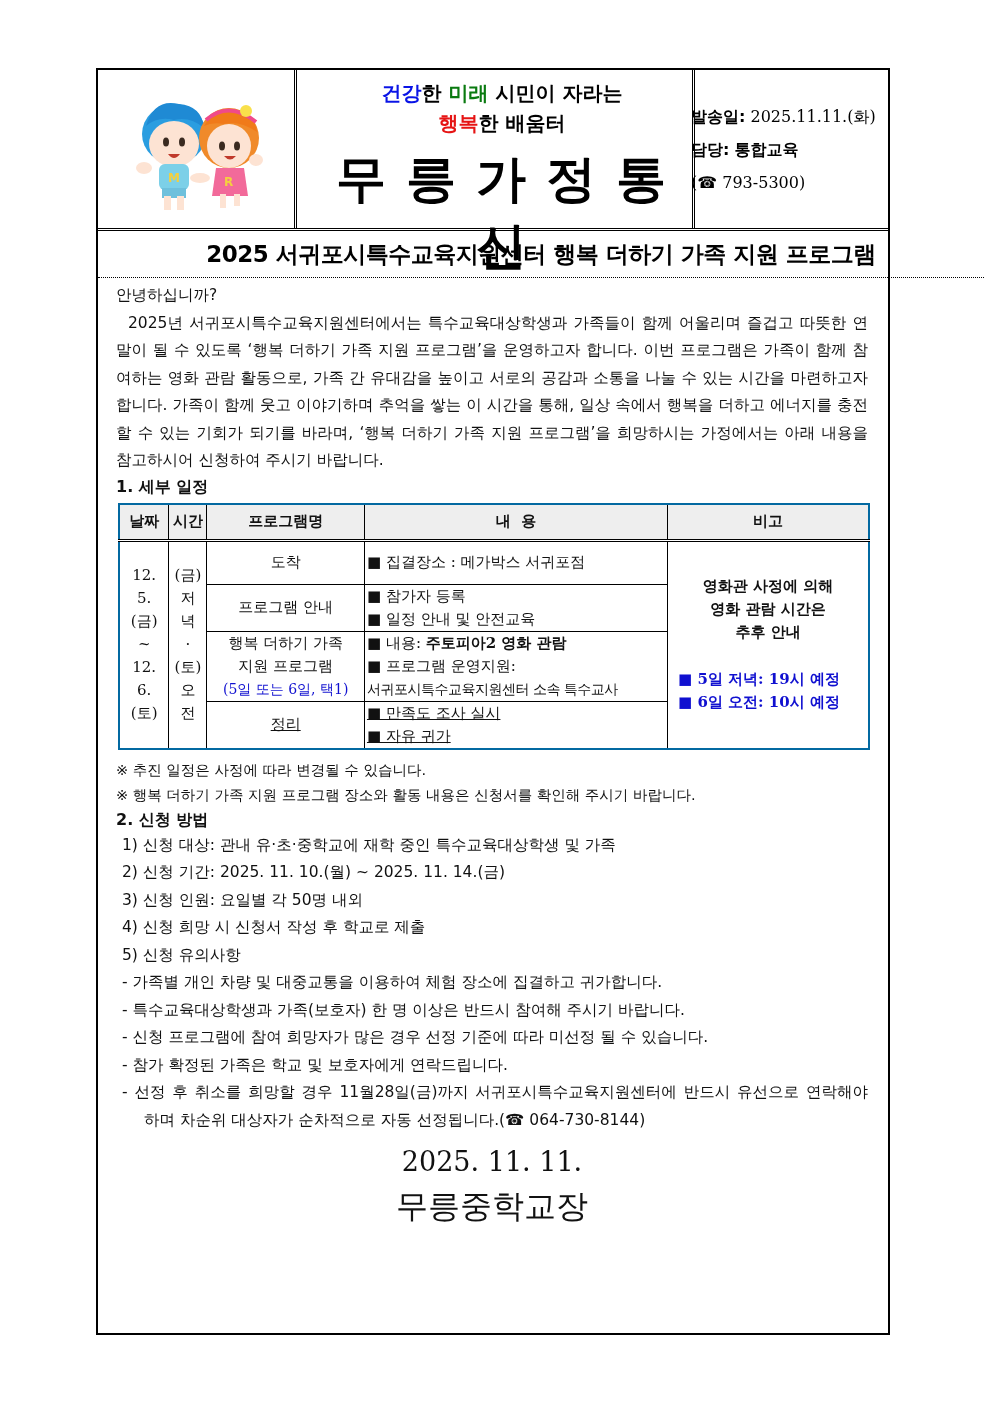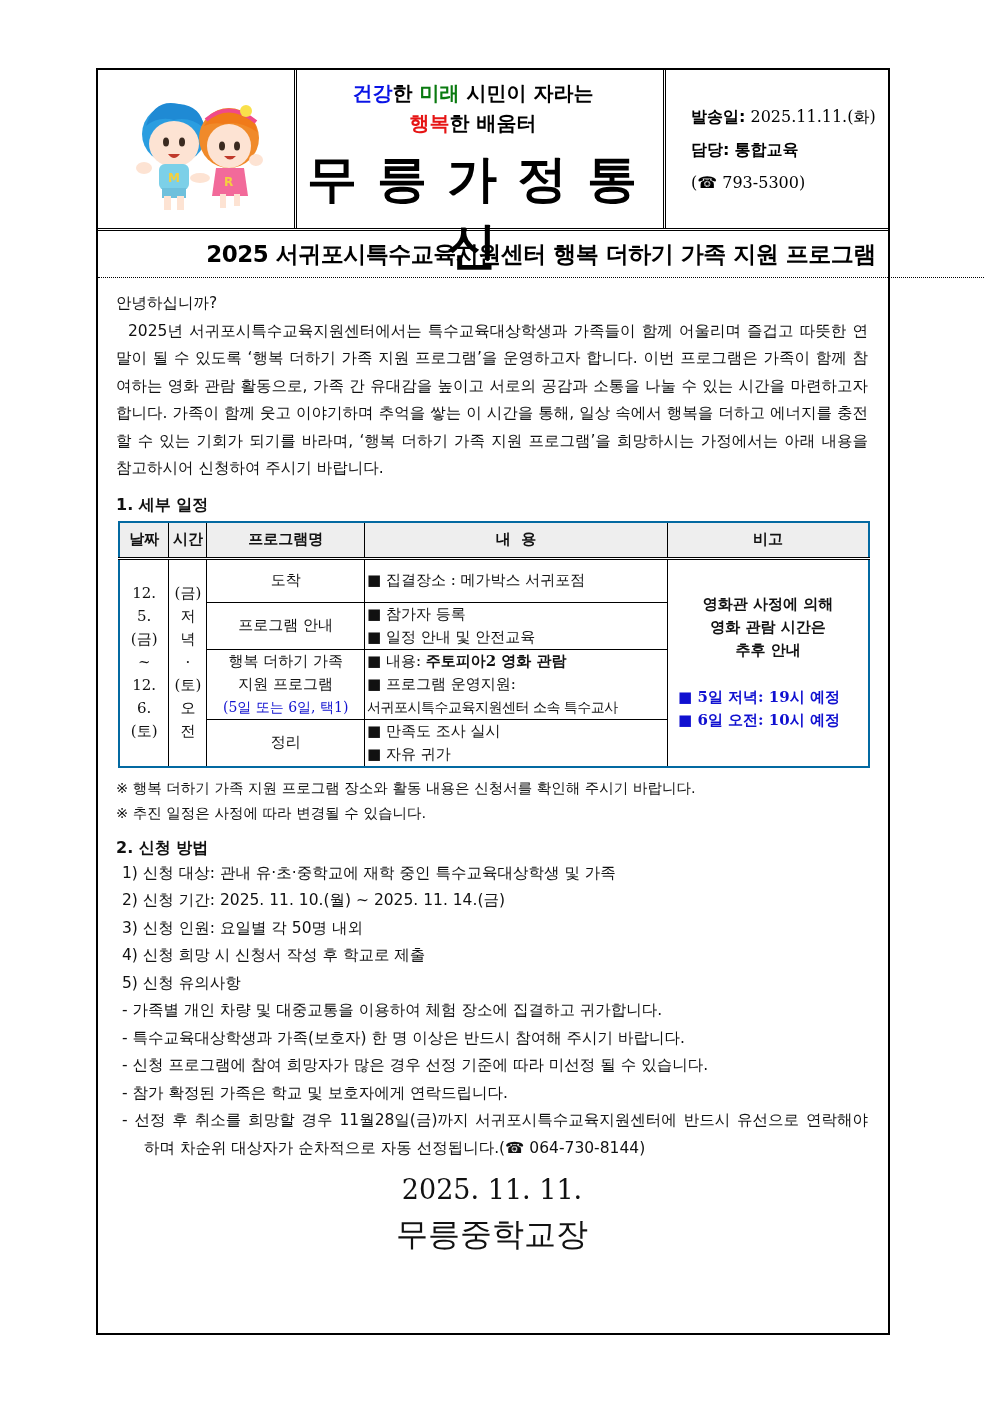--- a/index.html
+++ b/index.html
@@ -1,33 +1,33 @@
 <!DOCTYPE html>
 <html><head>
 <meta charset="utf-8">
 <style>
   html, body { margin:0; padding:0; background:#ffffff; }
   body { width:992px; height:1403px; position:relative; font-family:"DejaVu Sans", sans-serif; color:#000; }
   .page { position:absolute; left:96px; top:68px; width:794px; height:1267px; border:2px solid #000; box-sizing:border-box; }
   
   .hdr { position:absolute; left:0; top:0; width:790px; height:158px; border-bottom:3px double #000; }
   .logo-cell { position:absolute; left:0; top:0; width:196px; height:158px; border-right:3px double #000; }
-  .title-cell { position:absolute; left:185px; top:0; width:380px; height:158px; border-right:3px double #000; text-align:center; }
+  .title-cell { position:absolute; left:214px; top:0; width:380px; height:158px; border-right:3px double #000; text-align:center; }
   .info-cell { position:absolute; left:583px; top:0; width:230px; height:158px; }
   .slogan { font-family:"DejaVu Sans", sans-serif; font-weight:bold; font-size:20px; line-height:30px; margin-top:8px; }
   .slogan .blue{color:#0a14e6;} .slogan .green{color:#0a7a10;} .slogan .red{color:#e61414;}
   .big-title { font-family:Liberation Serif, serif; font-weight:bold; font-size:50px; letter-spacing:20px; margin-top:8px; padding-left:18px; }
   .info-line { font-family:"DejaVu Serif", serif; font-size:16px; line-height:33px; padding-left:10px; }
   .info-first { margin-top:30px; }
   .info-line b { font-family:"DejaVu Sans", sans-serif; font-weight:bold; }
   
   .main-title { position:absolute; left:0; top:161px; width:886px; height:46px; border-bottom:1px dotted #000; text-align:center; font-family:"DejaVu Sans", sans-serif; font-weight:bold; font-size:23px; line-height:46px; letter-spacing:-0.5px; }
-  .body { position:absolute; left:18px; top:220px; width:752px; font-family:"DejaVu Sans", sans-serif; font-size:15.5px; color:#111; }
+  .body { position:absolute; left:18px; top:212px; width:752px; font-family:"DejaVu Sans", sans-serif; font-size:15.5px; color:#111; }
   .para { line-height:27.5px; text-align:justify; text-align-last:left; }
-  .sec-title { font-weight:bold; font-size:16px; line-height:24px; margin-top:10px; }
+  .sec-title { font-weight:bold; font-size:16px; line-height:24px; margin-top:0; }
   table.sched { border-collapse:collapse; width:752px; margin-left:2px; margin-top:4px; border:2px solid #0369a1; font-size:15px; font-family:"DejaVu Serif", serif; }
   table.sched th { background:#eeeeee; font-weight:bold; font-family:"DejaVu Sans", sans-serif; font-size:15px; height:32px; border:1px solid #000; border-bottom:3px double #000; }
   table.sched td { border:1px solid #000; padding:0 2px; vertical-align:middle; line-height:23px; }
   .c { text-align:center; }
   .blue-b { color:#1010d0; font-weight:normal; }
   .bold { font-weight:bold; }
   .note-blue { color:#1010d0; font-weight:bold; text-align:left; padding-left:8px; }
   .notes { margin-top:8px; line-height:25px; font-size:14.5px; padding-left:0; }
   .list { line-height:27.5px; }
   .list .item { padding-left:6px; }
@@ -156,33 +156,33 @@
           <div>행복 더하기 가족</div>
           <div>지원 프로그램</div>
           <div class="blue-b" style="font-size:14px;">(5일 또는 6일, 택1)</div>
         </td>
         <td>
           <div><span>■ 내용: </span><span class="bold">주토피아2 영화 관람</span></div>
           <div>■ 프로그램 운영지원:</div>
           <div style="font-size:14px;letter-spacing:-0.5px;">서귀포시특수교육지원센터 소속 특수교사</div>
         </td>
       </tr>
-      <tr style="height:46px;">
+      <tr style="height:46px;text-decoration:underline;">
         <td class="c">정리</td>
         <td>
           <div>■ 만족도 조사 실시</div>
           <div>■ 자유 귀가</div>
         </td>
       </tr>
     </tbody>
       </table>
 
     <div class="notes">
+      <div>※ 추진 일정은 사정에 따라 변경될 수 있습니다.</div>
       <div>※ 행복 더하기 가족 지원 프로그램 장소와 활동 내용은 신청서를 확인해 주시기 바랍니다.</div>
-      <div>※ 추진 일정은 사정에 따라 변경될 수 있습니다.</div>
     </div>
 
     <div class="sec-title">2. 신청 방법</div>
     <div class="list">
       <div class="item">1) 신청 대상: 관내 유·초·중학교에 재학 중인 특수교육대상학생 및 가족</div>
       <div class="item">2) 신청 기간: 2025. 11. 10.(월) ~ 2025. 11. 14.(금)</div>
       <div class="item">3) 신청 인원: 요일별 각 50명 내외</div>
       <div class="item">4) 신청 희망 시 신청서 작성 후 학교로 제출</div>
       <div class="item">5) 신청 유의사항</div>
       <div class="dash">- 가족별 개인 차량 및 대중교통을 이용하여 체험 장소에 집결하고 귀가합니다.</div>

